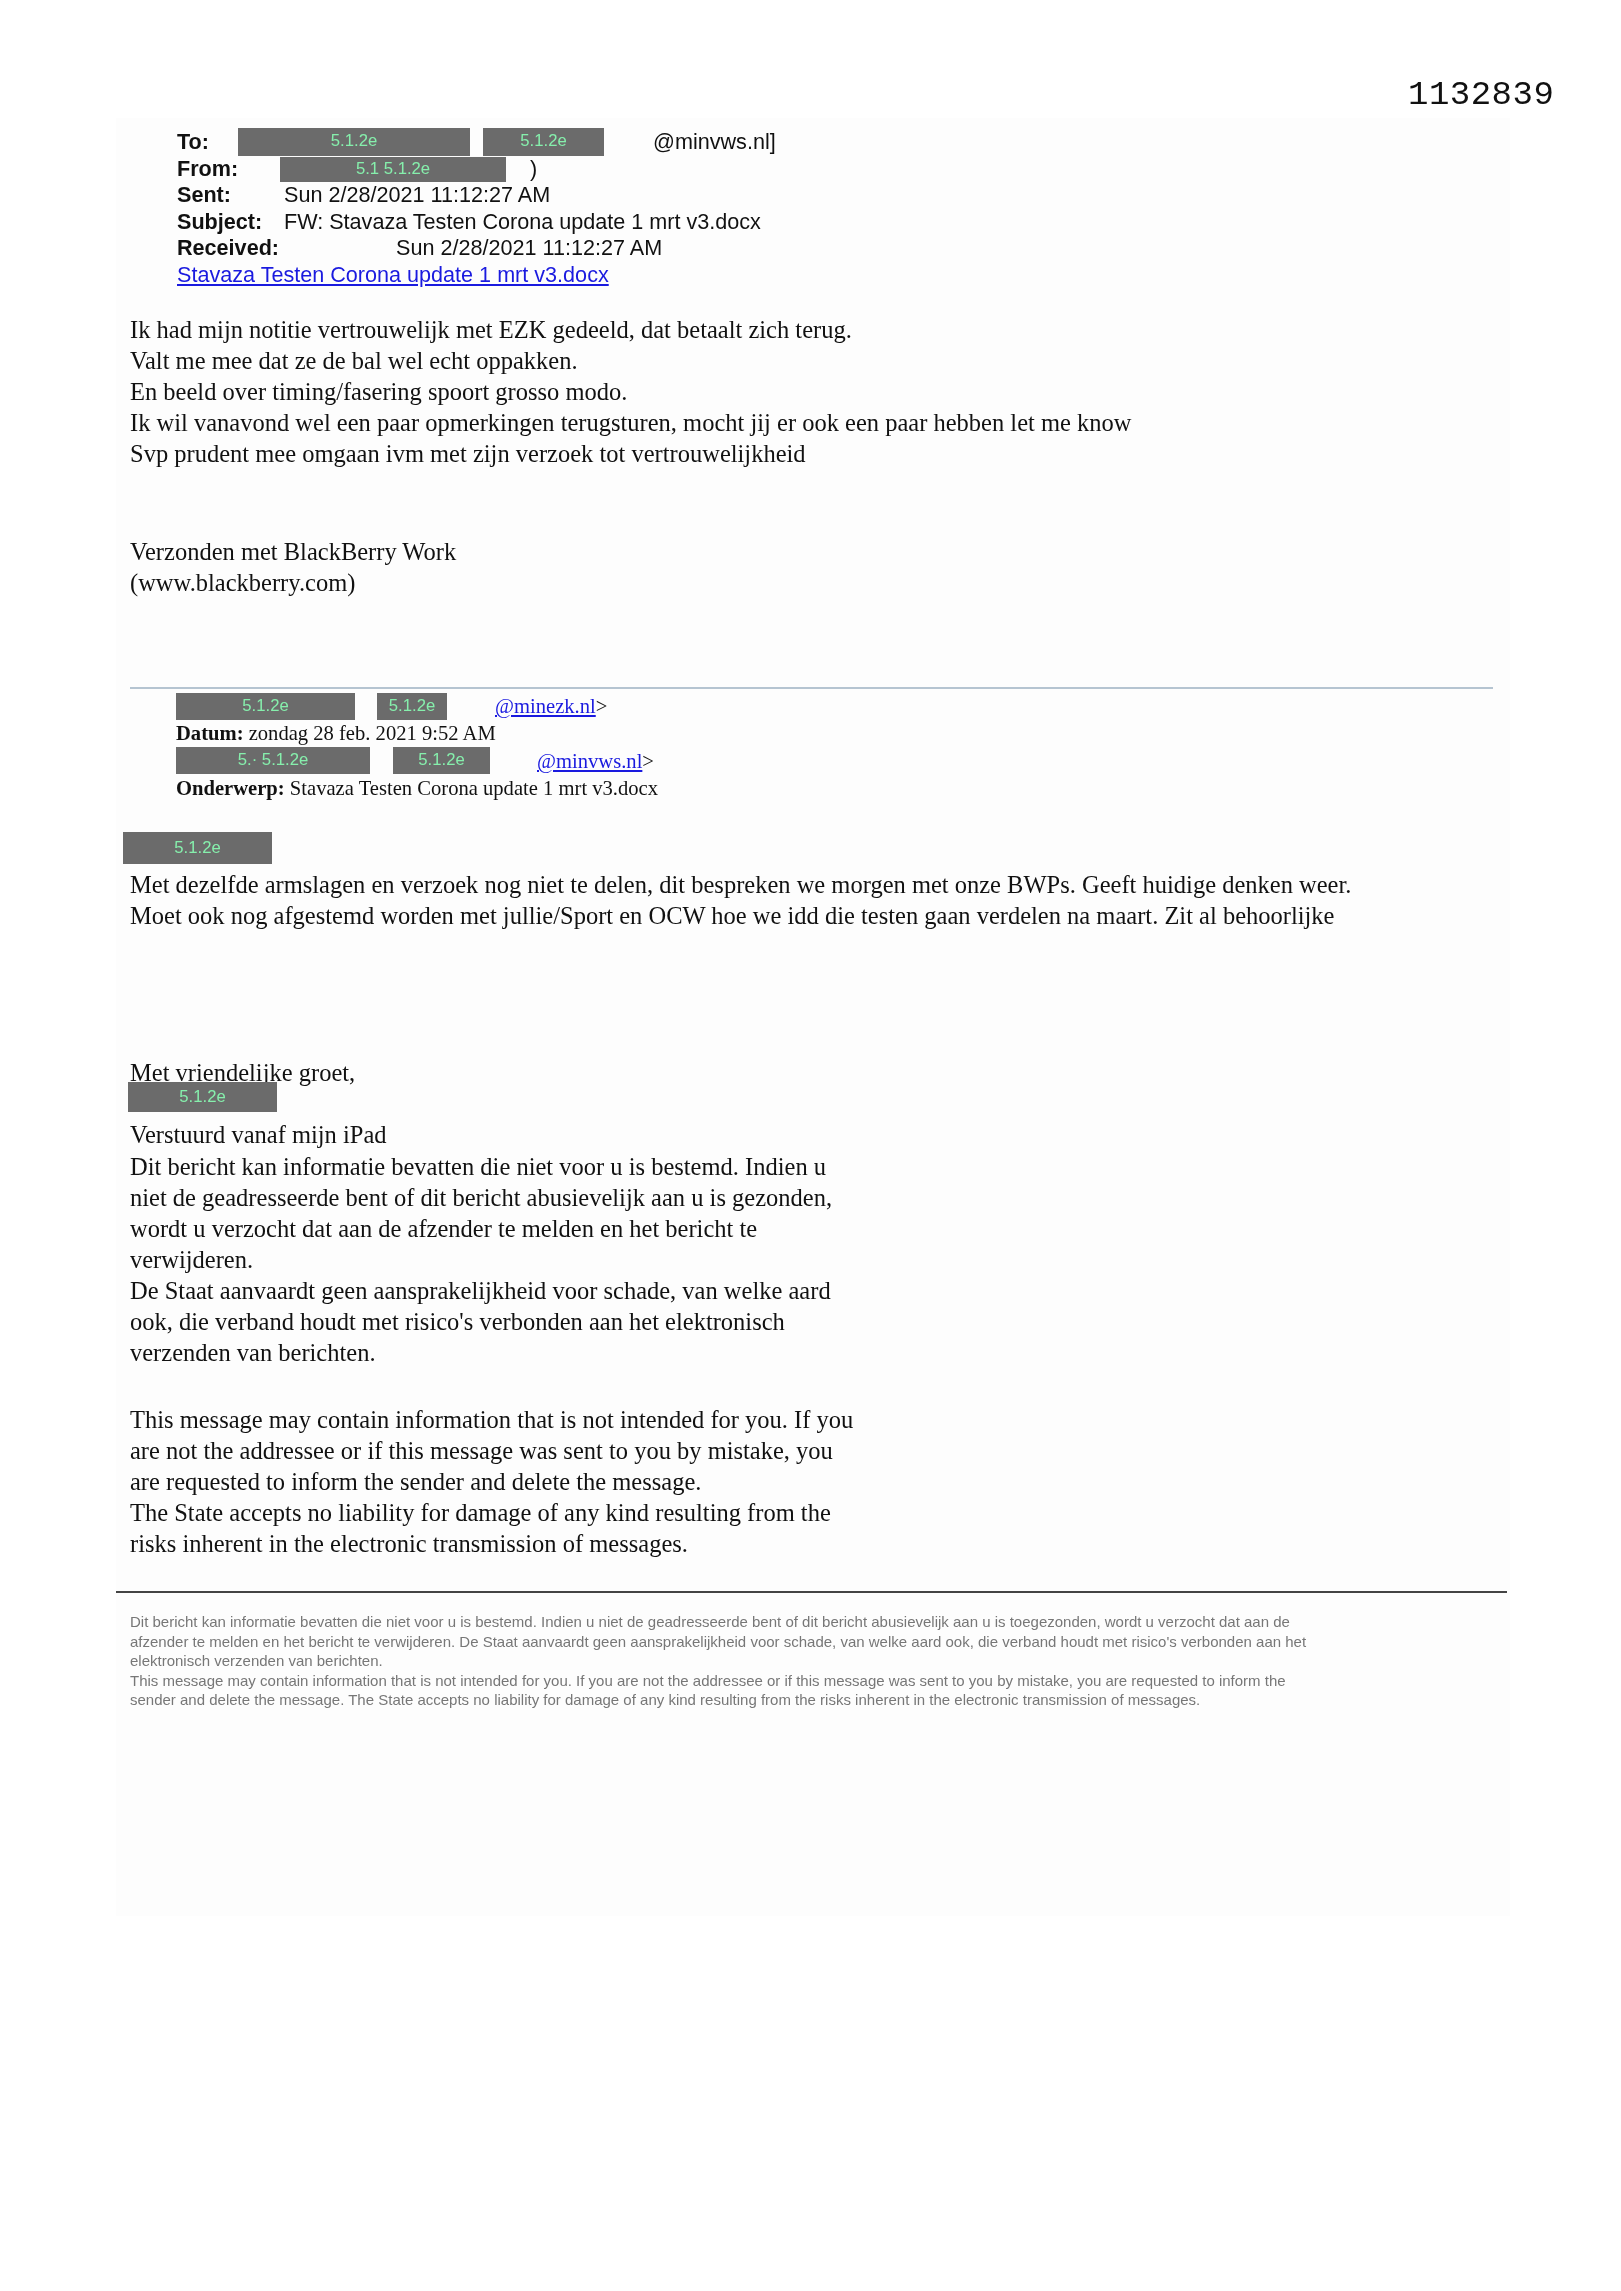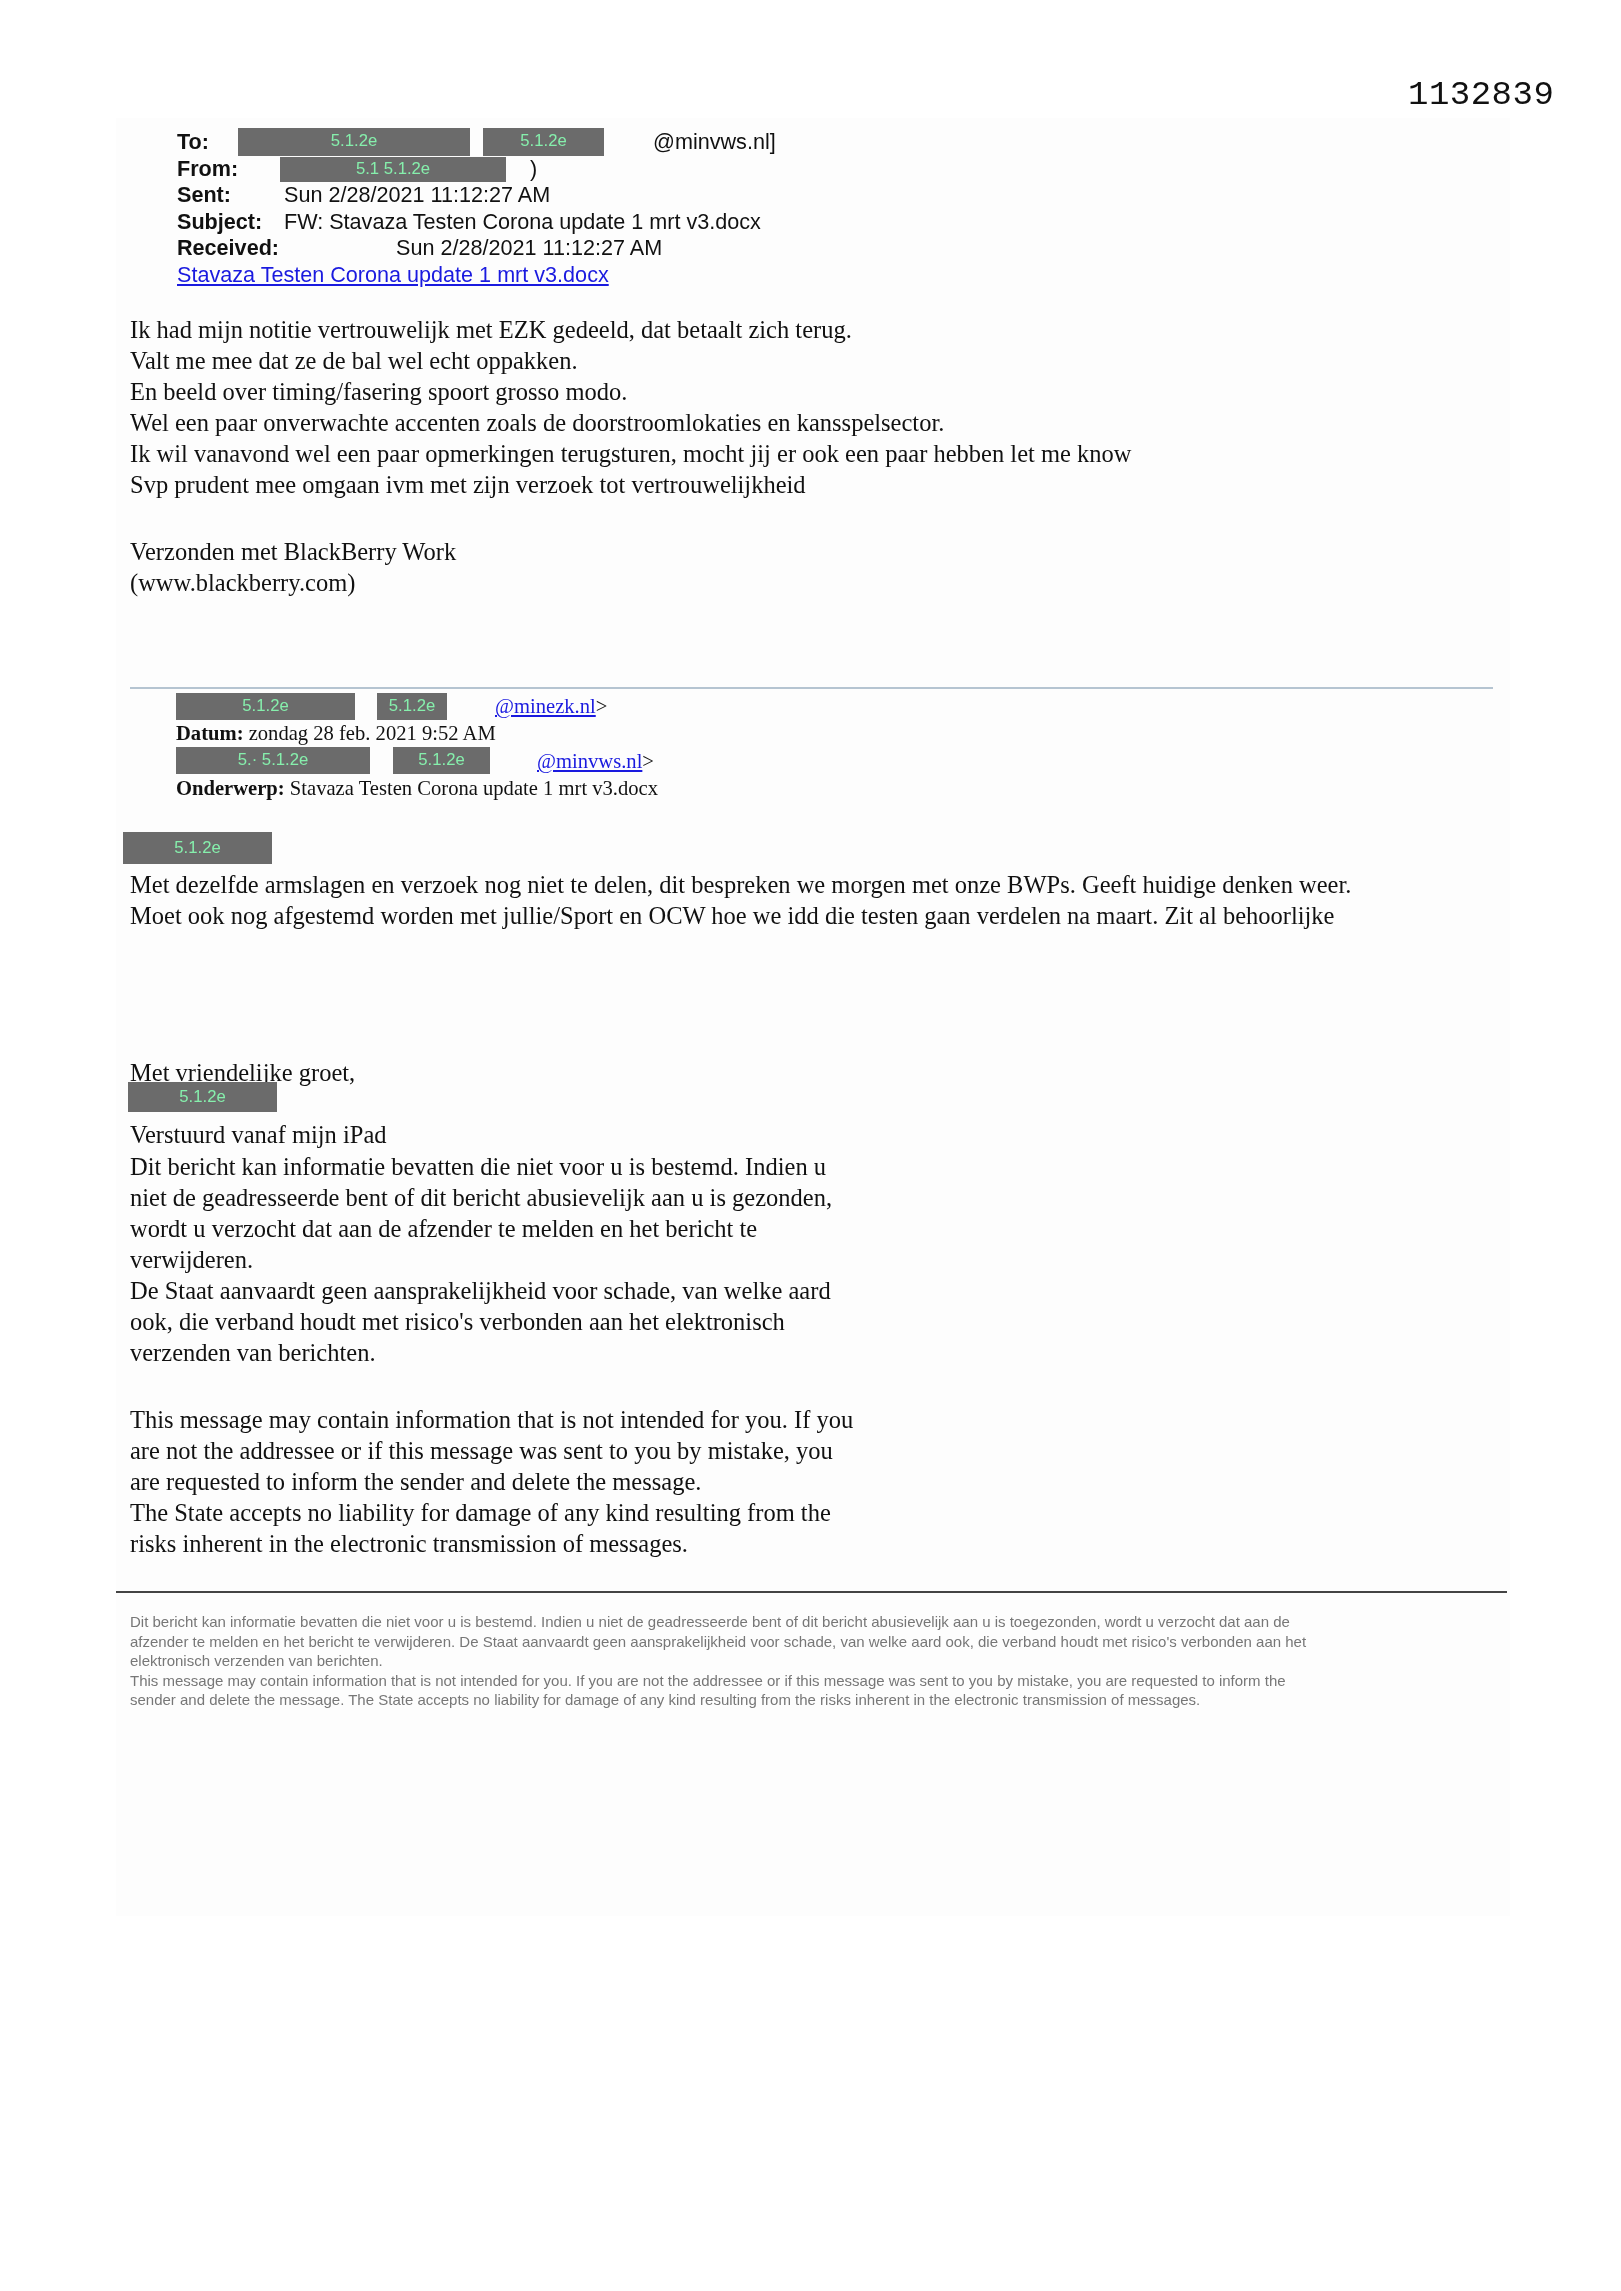--- a/index.html
+++ b/index.html
@@ -46,21 +46,20 @@
   <div class="abs hdr" style="left:131px;top:235px;"><b>Received:</b></div>
   <div class="abs hdr" style="left:350px;top:235px;">Sun 2/28/2021 11:12:27 AM</div>
 
   <div class="abs hdr link" style="left:131px;top:262px;">Stavaza Testen Corona update 1 mrt v3.docx</div>
 </div>
 
 <div class="para serif" style="top:314px;">
   <div>Ik had mijn notitie vertrouwelijk met EZK gedeeld, dat betaalt zich terug.</div>
   <div>Valt me mee dat ze de bal wel echt oppakken.</div>
   <div>En beeld over timing/fasering spoort grosso modo.</div>
-  <div>Wel een paar onverwachte accenten zoals de doorstroomlokaties en kansspelsector.</div>
   <div>Ik wil vanavond wel een paar opmerkingen terugsturen, mocht jij er ook een paar hebben let me know</div>
   <div>Svp prudent mee omgaan ivm met zijn verzoek tot vertrouwelijkheid</div>
 </div>
 
 <div class="para serif" style="top:536px;">
   <div>Verzonden met BlackBerry Work</div>
   <div>(www.blackberry.com)</div>
 </div>
 
 <div class="sep"></div>

